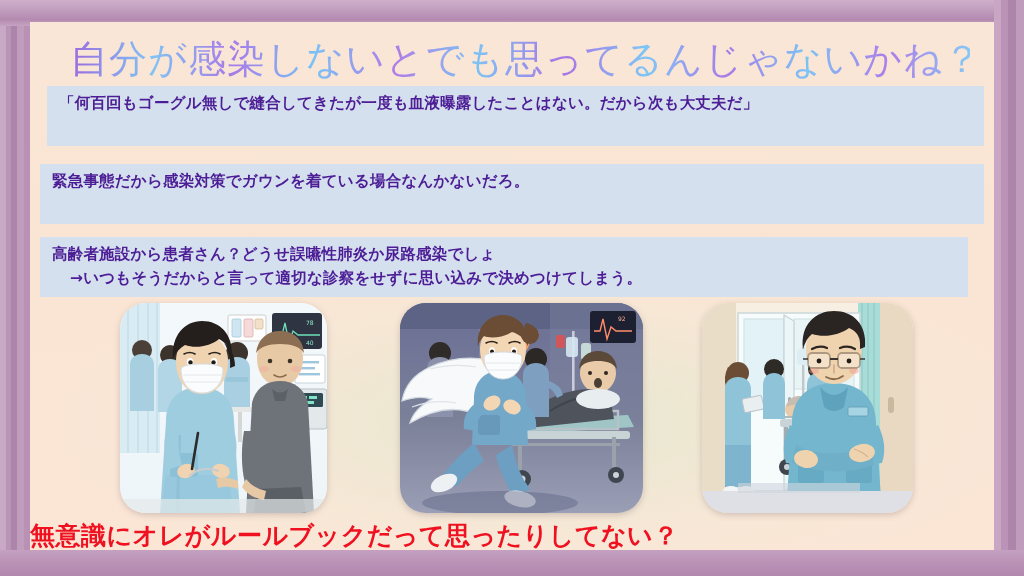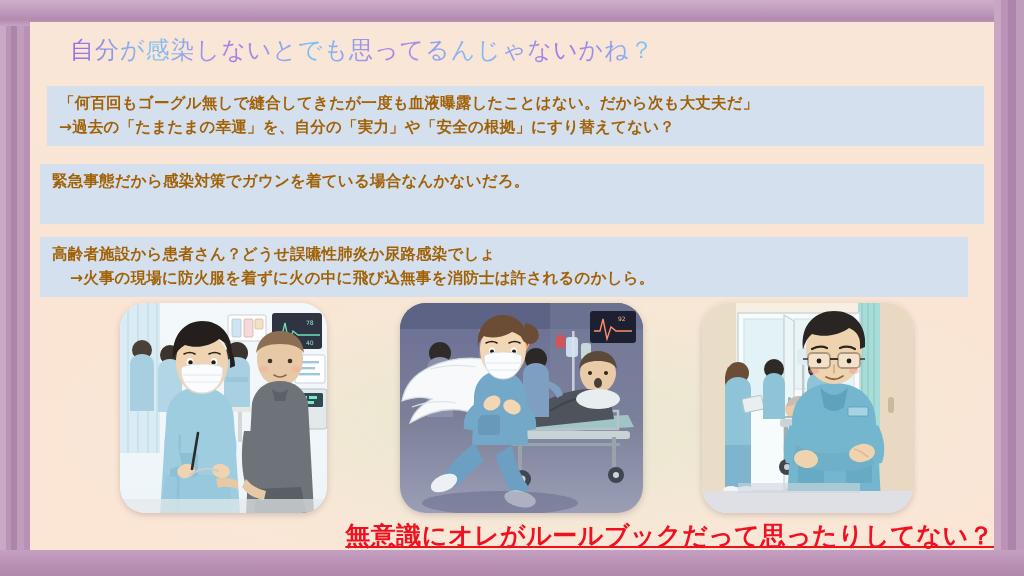--- a/index.html
+++ b/index.html
@@ -66,40 +66,40 @@
       radial-gradient(ellipse 620px 220px at 512px 400px, rgba(222,232,206,0.75) 0%, rgba(240,236,216,0.25) 55%, rgba(250,228,212,0) 80%),
       linear-gradient(180deg, #fae6d6 0%, #fae5d4 45%, #fbe6d6 100%);
   }
 
   
   .title {
     position: absolute;
     left: 40px;
     top: 12px;
     width: 900px;
-    font-size: 24px;
+    font-size: 38px;
     font-weight: 400;
     letter-spacing: 1px;
     white-space: nowrap;
     background-image: linear-gradient(90deg,
         #9b6ae0 0%, #7fc4f5 9%, #a87ae8 18%,
         #79c2f6 27%, #b07ce6 36%, #7cc3f5 45%,
         #a874e6 55%, #7ec6f6 64%, #a97ae8 73%,
         #7cc3f5 82%, #ae7ce8 91%, #86c8f7 100%);
     -webkit-background-clip: text;
     background-clip: text;
     color: transparent;
     -webkit-text-fill-color: transparent;
   }
 
   
   .qbox {
     position: absolute;
     background: #d5e0ef;
-    color: #a16207;
+    color: #4c1d95;
     font-size: 15.5px;
     font-weight: 700;
     line-height: 1.52;
     padding: 6px 10px 7px 12px;
     box-sizing: border-box;
     letter-spacing: 0.2px;
   }
   .qbox .ln { display: block; white-space: nowrap; }
   .qbox .ln.indent { padding-left: 18px; }
 
@@ -128,52 +128,50 @@
   #illus-3 { left: 672px; width: 211px; }
 
   .illus svg { display: block; width: 100%; height: 100%; }
 
   
   .caption {
     position: absolute;
     left: 0;
     top: 497px;
     width: 964px;
-    text-align: right;
+    text-align: left;
     color: #ef1020;
     font-size: 25px;
     font-weight: 700;
     letter-spacing: 0.5px;
     white-space: nowrap;
-    text-decoration: underline;
   }
 </style>
 </head>
 <body>
 
 <div class="slide">
   <div class="frame-top"></div>
   <div class="frame-right"></div>
 
   <div class="canvas">
 
     <div class="title">自分が感染しないとでも思ってるんじゃないかね？</div>
 
     <div class="qbox" id="qbox-1">
       <span class="ln">「何百回もゴーグル無しで縫合してきたが一度も血液曝露したことはない。だから次も大丈夫だ」</span>
-      <span class="ln">→過去の「たまたまの幸運」を、自分の「実力」や「安全の根拠」にすり替えてない？</span>
     </div>
 
     <div class="qbox" id="qbox-2">
       <span class="ln">緊急事態だから感染対策でガウンを着ている場合なんかないだろ。</span>
     </div>
 
     <div class="qbox" id="qbox-3">
       <span class="ln">高齢者施設から患者さん？どうせ誤嚥性肺炎か尿路感染でしょ</span>
-      <span class="ln indent">→火事の現場に防火服を着ずに火の中に飛び込無事を消防士は許されるのかしら。</span>
+      <span class="ln indent">→いつもそうだからと言って適切な診察をせずに思い込みで決めつけてしまう。</span>
     </div>
 
     <div class="illus-row">
 
       <div class="illus" id="illus-1">
         <svg viewBox="0 0 207 210" preserveAspectRatio="xMidYMid slice">
           <defs>
             <linearGradient id="g1bg" x1="0" y1="0" x2="0" y2="1">
               <stop offset="0" stop-color="#f3f8fb"></stop>
                 <stop offset="1" stop-color="#eef5f8"></stop>

